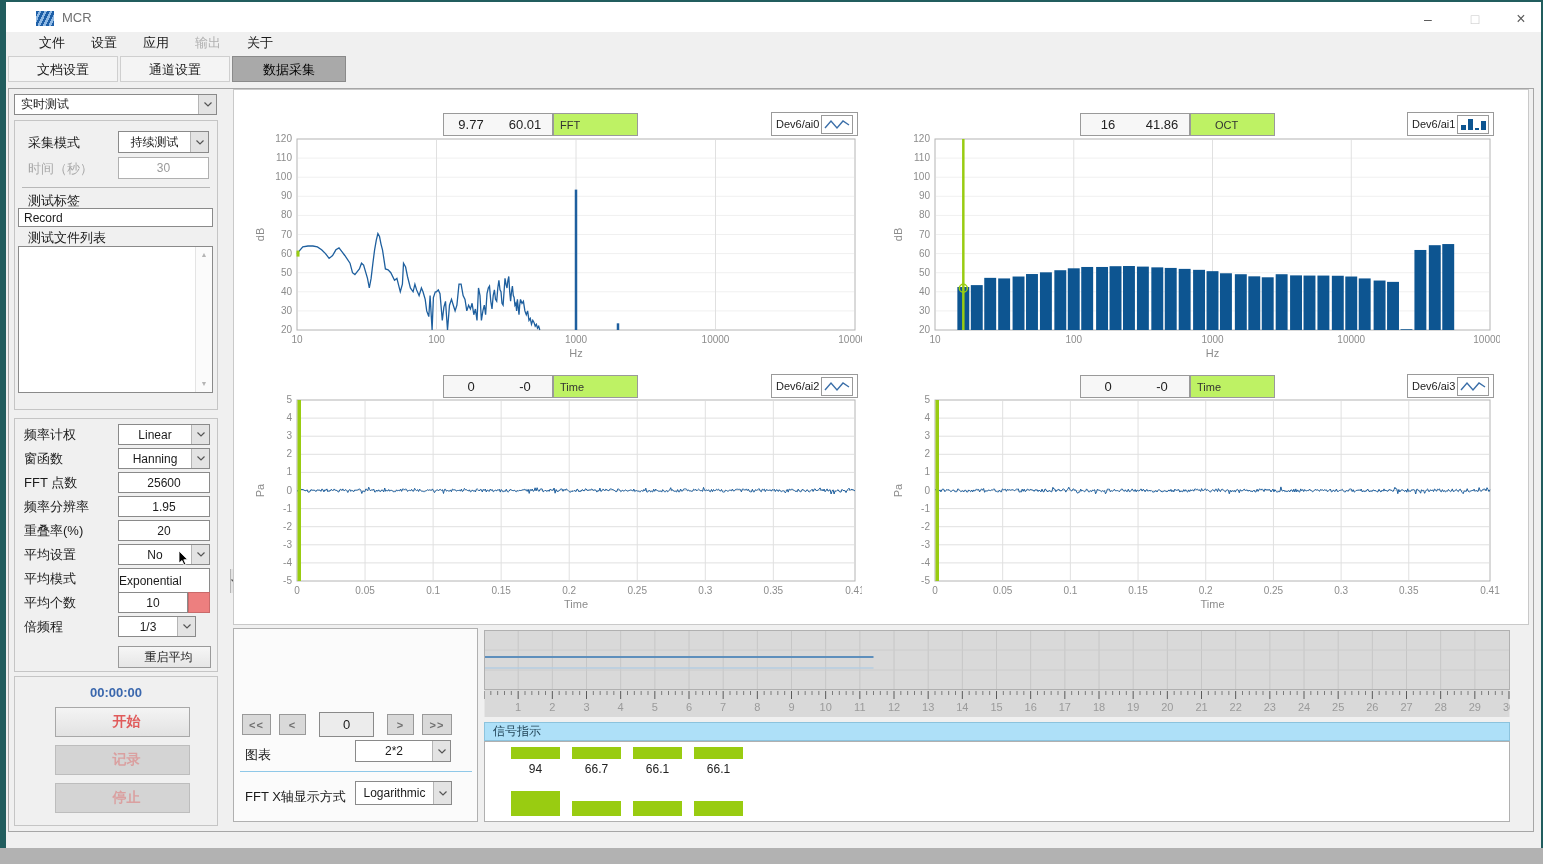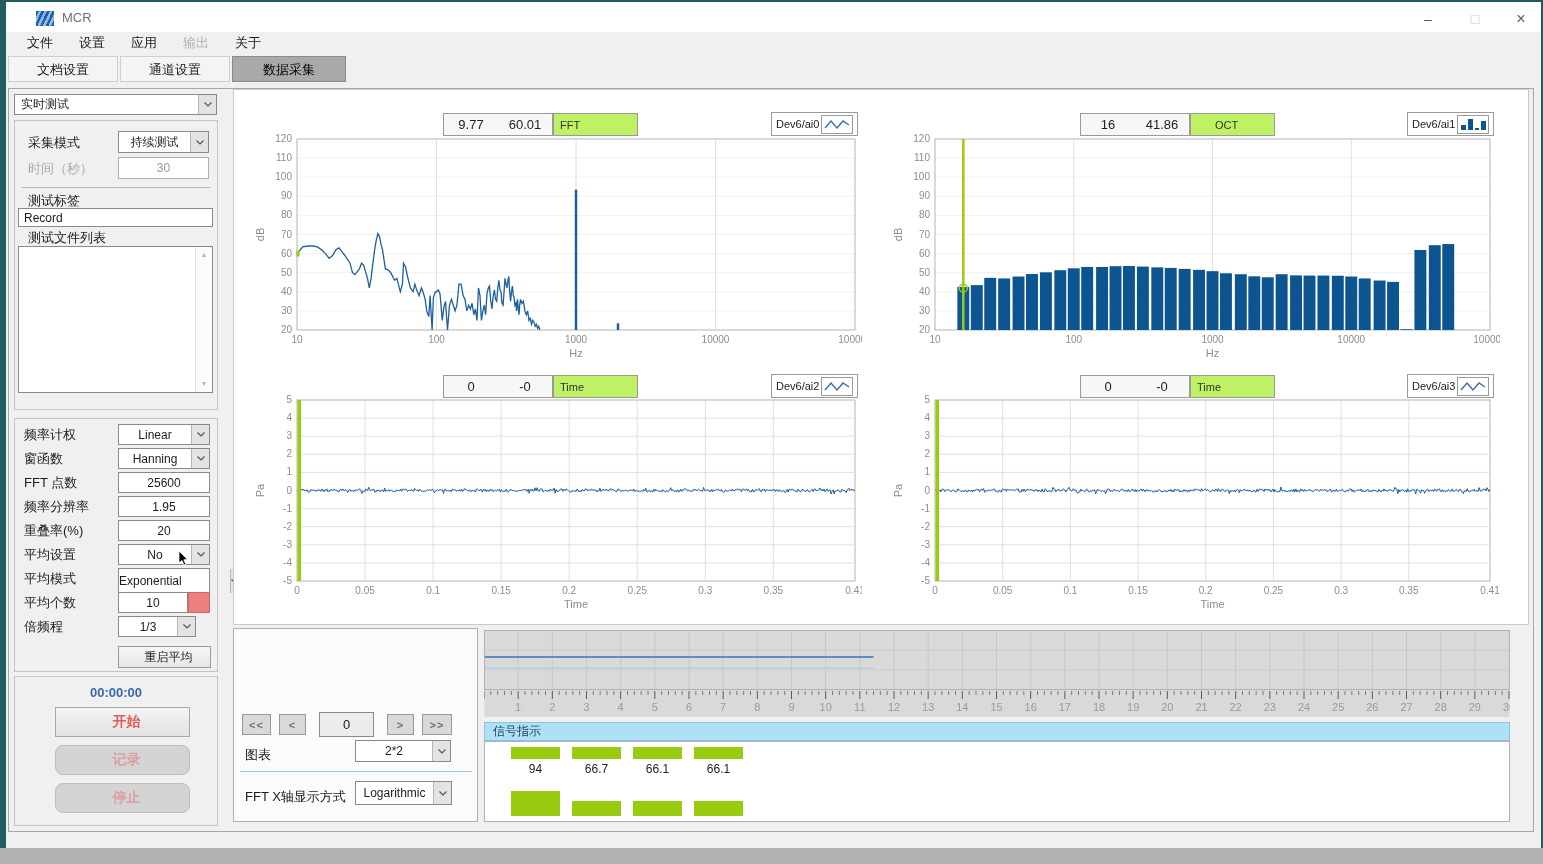--- a/index.html
+++ b/index.html
@@ -7,41 +7,41 @@
        font-family:"Liberation Sans","DejaVu Sans",sans-serif;color:#1b1b1b;}
   .abs{position:absolute;box-sizing:border-box;}
   
   .frame{left:0;top:0;width:1543px;height:848px;background:#f0f0f0;
          border-left:6px solid #215d5e;border-top:2px solid #215d5e;border-right:2px solid #215d5e;}
   .titlebar{left:6px;top:2px;width:1535px;height:30px;background:#ffffff;}
   .applogo{left:30px;top:9px;width:18px;height:15px;
            background:repeating-linear-gradient(115deg,#1d5fa8 0 2.5px,#8fb9e4 2.5px 5px);}
   .apptitle{left:56px;top:8px;font-size:13px;color:#707070;}
   .wbtn{top:2px;width:30px;height:30px;text-align:center;line-height:30px;font-size:14px;color:#5c5c5c;}
-  .menubar{left:6px;top:32px;width:1535px;height:22px;background:#f0f0f0;display:flex;align-items:center;padding-left:8px;}
+  .menubar{left:6px;top:32px;width:1535px;height:22px;background:#f0f0f0;display:flex;align-items:center;padding-left:20px;}
   .menuitem{padding:0 13px;font-size:13px;height:22px;line-height:22px;}
   .menuitem.disabled{color:#b0b0b0;}
   .tab{top:56px;height:26px;line-height:26px;text-align:center;font-size:13px;
        background:#f4f4f4;border:1px solid #cfcfcf;}
   .tab.active{background:#a9a9a9;border-color:#8a8a8a;color:#000;}
   .container{left:8px;top:88px;width:1526px;height:744px;border:1px solid #a6a6a6;background:#f0f0f0;}
   
   .select{background:#fff;border:1px solid #8a8a8a;display:flex;align-items:stretch;font-size:12px;}
   .select .txt{flex:1;display:flex;align-items:center;justify-content:center;}
   .select .txt.left{justify-content:flex-start;padding-left:6px;}
   .select .arrow{width:17px;background:#e3e3e3;border-left:1px solid #b5b5b5;display:flex;align-items:center;justify-content:center;}
   .tbox{background:#fff;border:1px solid #8a8a8a;font-size:12px;display:flex;align-items:center;justify-content:center;}
   .tbox.dis{border-color:#b0b0b0;color:#9a9a9a;}
   .lbl{font-size:13px;line-height:21px;white-space:nowrap;}
   .lbl.dis{color:#a8a8a8;}
   .group{border:1px solid #c5c5c5;}
   .btn{background:linear-gradient(#f6f6f6,#e6e6e6);border:1px solid #9a9a9a;font-size:12px;
        display:flex;align-items:center;justify-content:center;padding-left:8px;}
   .bigbtn{font-size:14px;font-weight:bold;color:#e05b5b;background:linear-gradient(#f4f4f4,#e2e2e2);border:1px solid #a8a8a8;}
-  .bigbtn.dis{background:#d4d4d4;border-color:#bdbdbd;color:#daa0a0;border-radius:8px;}
+  .bigbtn.dis{background:#d4d4d4;border-color:#bdbdbd;color:#daa0a0;}
   .timer{font-size:13px;font-weight:bold;color:#3a67ad;text-align:center;}
   .navbtn{background:#d9d9d9;border:1px solid #999;color:#707070;font-size:11px;font-weight:bold;
           display:flex;align-items:center;justify-content:center;letter-spacing:1px;}
   
   .valuebox{background:#f7f7f7;border:1px solid #9a9a9a;display:flex;font-size:13px;color:#222;}
   .valuebox span{flex:1;display:flex;align-items:center;justify-content:center;}
   .labelbox{background:#bef264;border:1px solid #9a9a9a;font-size:11px;display:flex;align-items:center;padding-left:6px;color:#333;}
   .chbox{background:#fff;border:1px solid #9a9a9a;font-size:11px;display:flex;align-items:center;justify-content:space-between;padding:0 4px;color:#222;}
   .chartsbg{background:#fff;border:1px solid #c9c9c9;}
   .panelw{background:#fbfbfb;border:1px solid #b0b0b0;}

